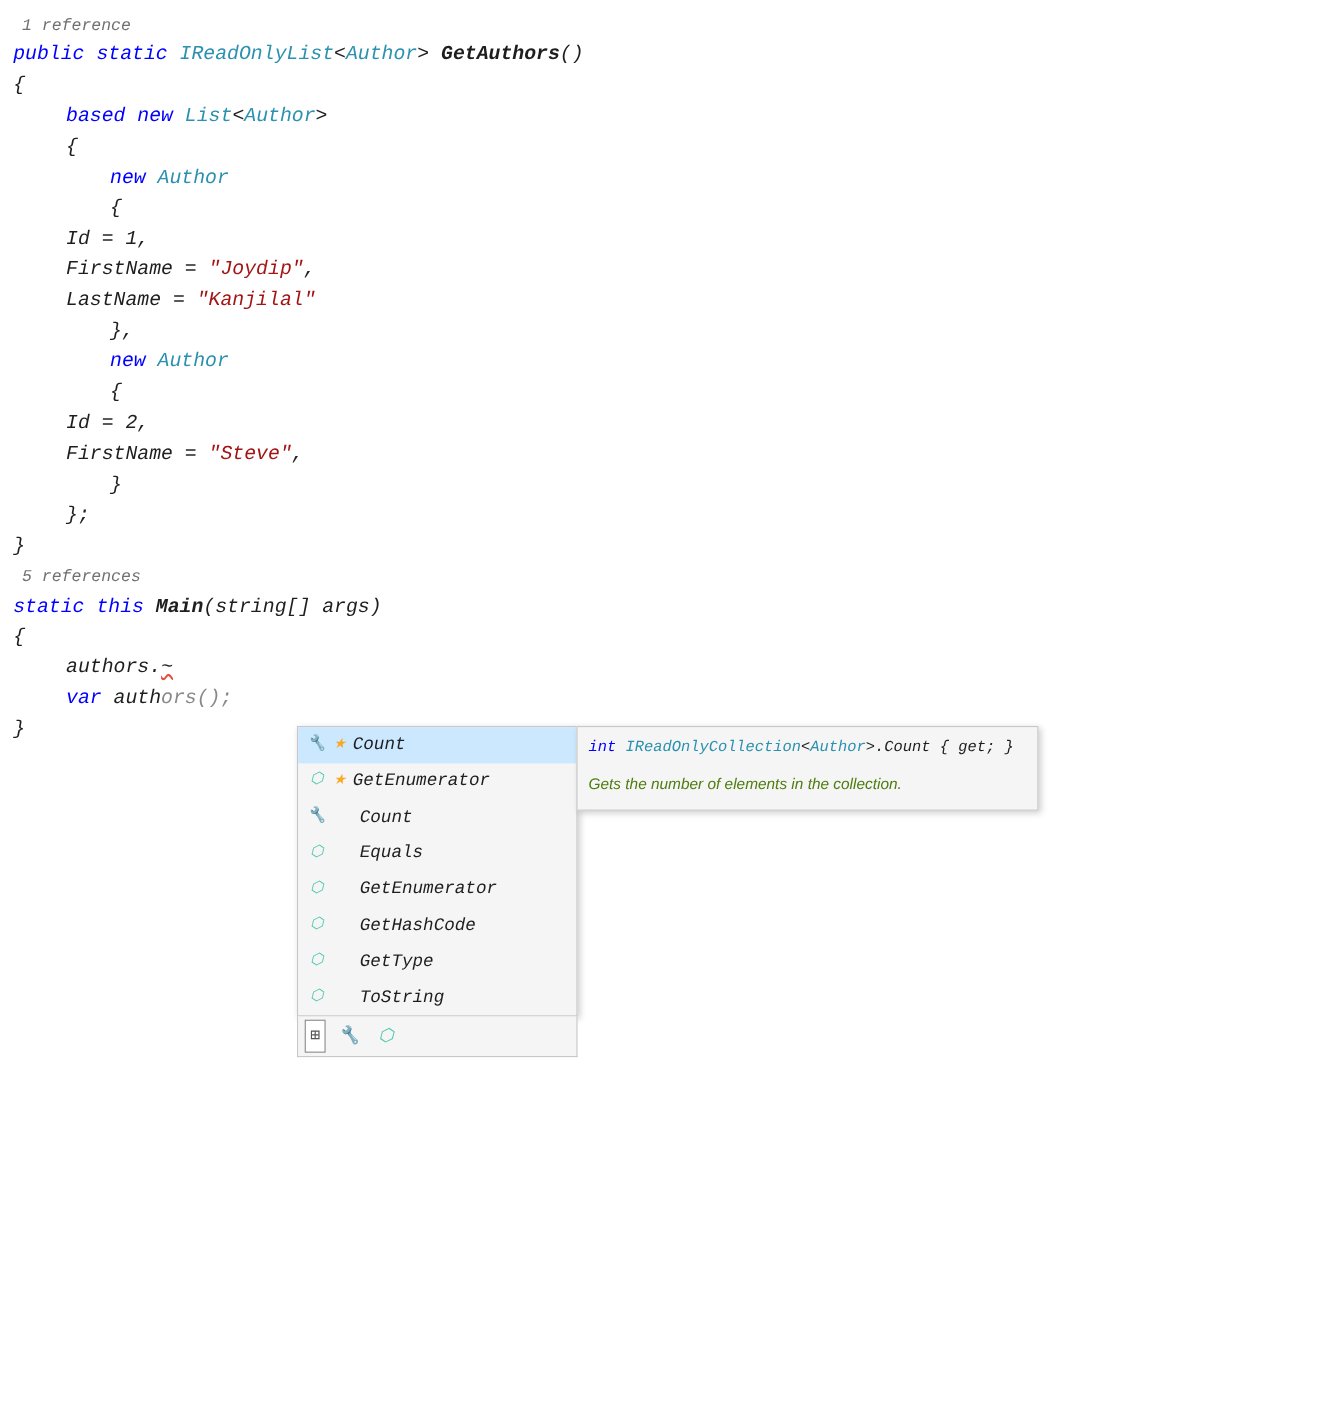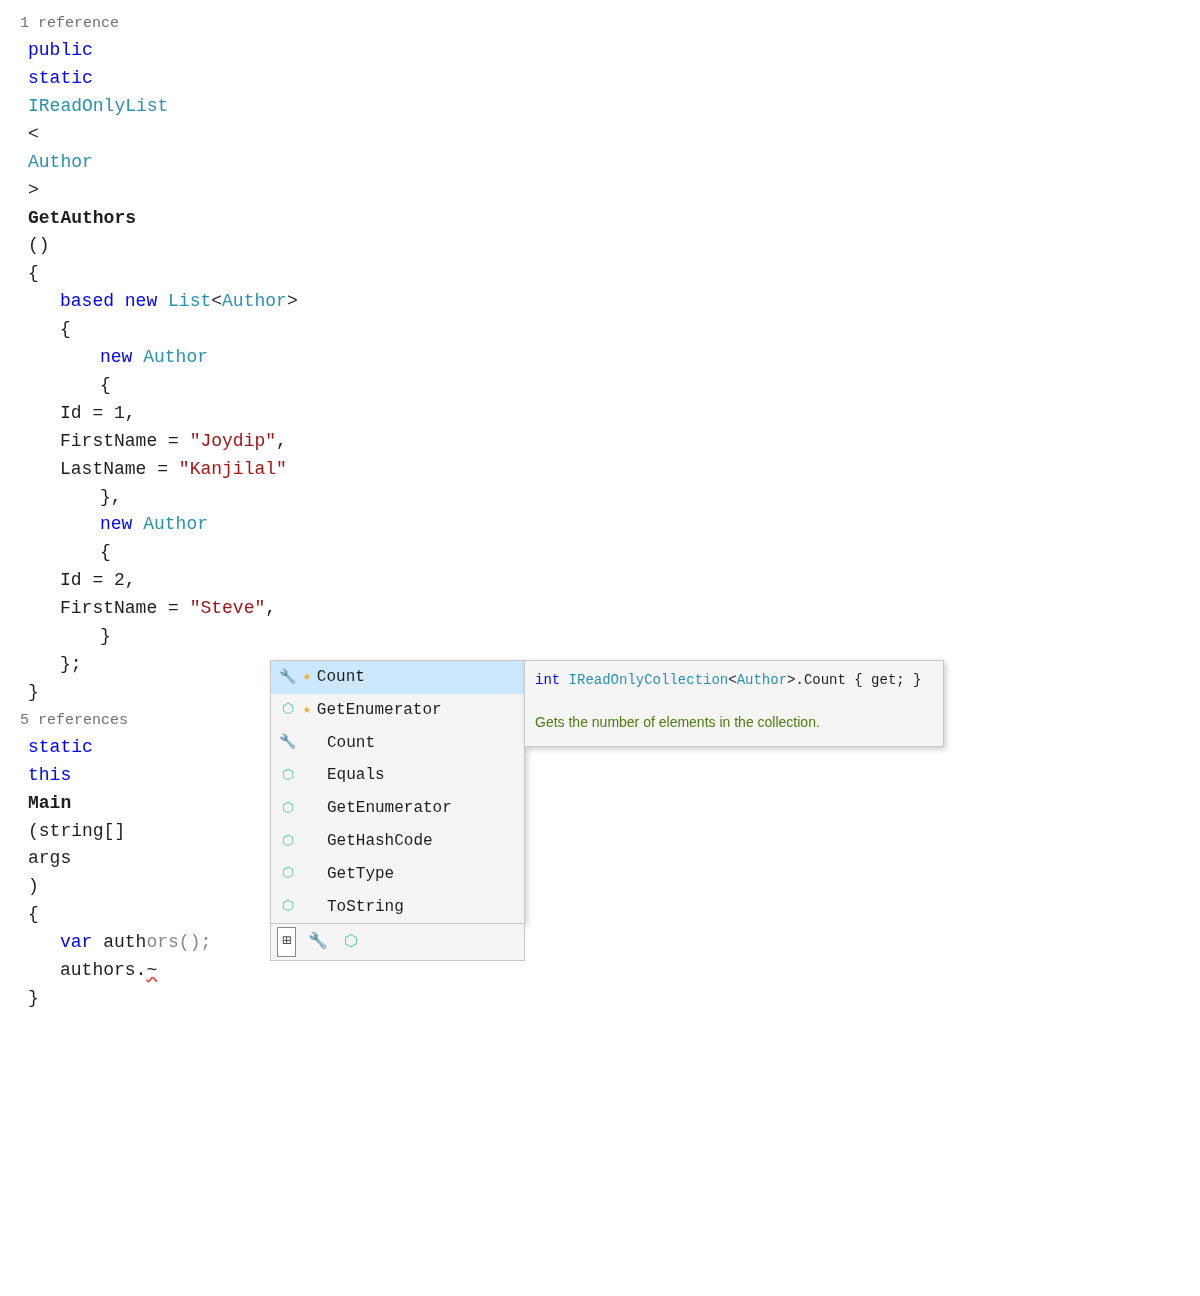--- a/index.html
+++ b/index.html
@@ -12,31 +12,32 @@
       color: #1e1e1e;
       overflow: hidden;
     }
 
     .code-editor {
       width: 1084px;
       min-height: 1296px;
       background: #ffffff;
       padding: 10px 0;
       position: relative;
+      font-style: italic;
     }
 
     .code-line {
       display: flex;
       align-items: baseline;
       padding: 0 20px;
       white-space: pre;
       position: relative;
     }
 
-    .indent-0 { padding-left: 28px; flex-direction: column; }
+    .indent-0 { padding-left: 12px; }
     .indent-1 { padding-left: 60px; }
     .indent-2 { padding-left: 100px; }
     .indent-3 { padding-left: 60px; }
 
     .ref-label {
       color: #717171;
       font-size: 15px;
       padding: 2px 20px 2px 20px;
     }
 
@@ -101,21 +102,21 @@
       width: 420px;
       margin-left: -1px;
       font-family: 'Consolas', 'Courier New', monospace;
       font-size: 14px;
       line-height: 1.6;
       box-shadow: 2px 2px 6px rgba(0,0,0,0.2);
     }
 
     .tooltip-signature {
       color: #1e1e1e;
-      margin-bottom: 20px;
+      margin-bottom: 10px;
     }
 
     .tooltip-sig-kw { color: #0000ff; }
     .tooltip-sig-type { color: #2b91af; }
     .tooltip-sig-prop { color: #1e1e1e; }
     .tooltip-sig-plain { color: #1e1e1e; }
 
     .tooltip-desc {
       color: #4d7c0f;
       font-family: 'Segoe UI', Arial, sans-serif;
@@ -236,25 +237,25 @@
 
   <div class="code-line indent-0">
     <span class="kw">static </span><span class="kw">this </span><span class="plain" style="font-weight:bold;">Main</span><span class="plain">(string[] </span><span class="plain">args</span><span class="plain">)</span>
   </div>
 
   <div class="code-line indent-0">
     <span class="plain">{</span>
   </div>
 
   <div class="code-line indent-1">
+    <span class="plain">authors.</span><span style="text-decoration: underline wavy #e74c3c; color:#1e1e1e;">~</span>
+  </div>
+
+  <div class="code-line indent-1">
     <span class="kw">var </span><span class="plain">auth</span><span class="plain" style="color:#888;">ors();</span>
-  </div>
-
-  <div class="code-line indent-1">
-    <span class="plain">authors.</span><span style="text-decoration: underline wavy #e74c3c; color:#1e1e1e;">~</span>
   </div>
 
   <div class="code-line indent-0">
     <span class="plain">}</span>
   </div>
 
   <div class="autocomplete-container">
     <div style="display:flex; flex-direction:column;">
       <div class="autocomplete-list">
 

